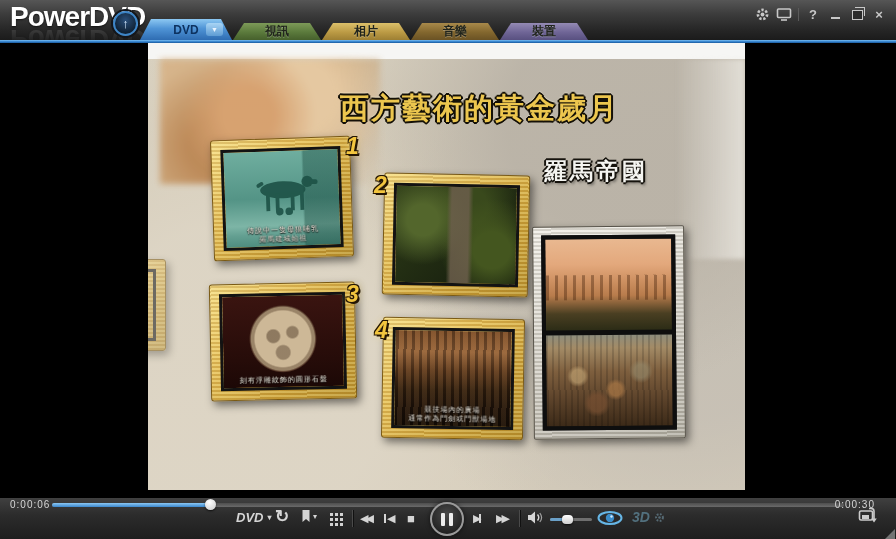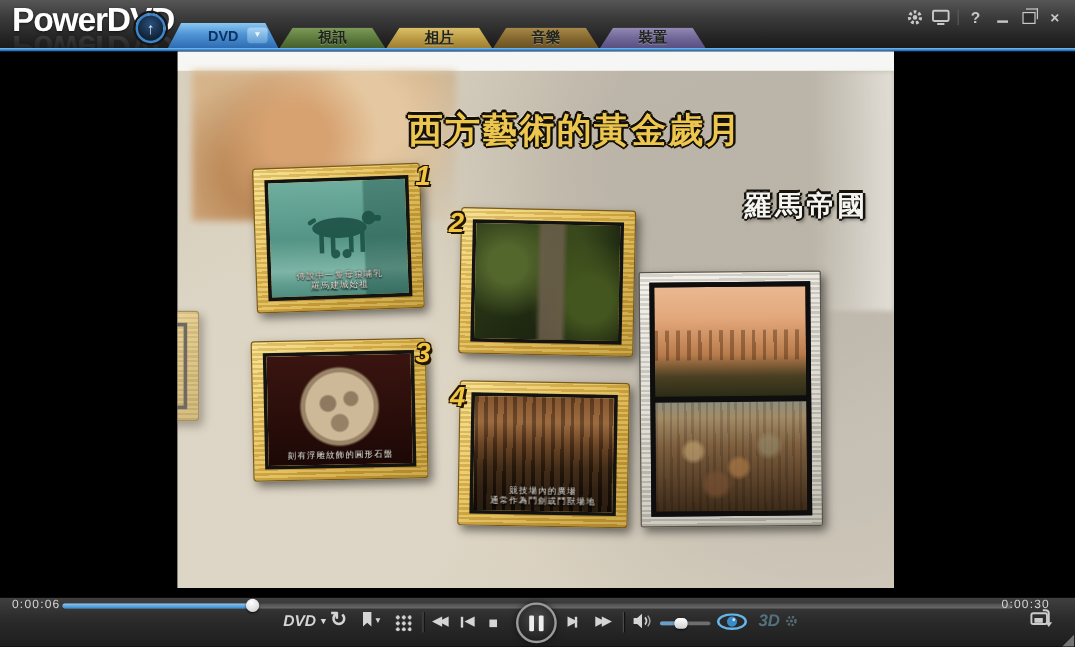--- a/index.html
+++ b/index.html
@@ -25,21 +25,21 @@
        clip-path:polygon(11px 0,calc(100% - 11px) 0,100% 100%,0 100%);
        display:flex;align-items:center;justify-content:center;
        font-size:12px;font-weight:bold;color:#20241c;
        text-shadow:0 1px 0 rgba(255,255,255,.25);}
   .tab-dvd{width:92px;height:21px;background:linear-gradient(180deg,#8cc8f2 0%,#4f94d6 45%,#2e6cb2 100%);
            color:#0d3260;text-shadow:none;}
   .tab-chevron{position:absolute;right:9px;top:4px;width:17px;height:13px;border-radius:3px;
                background:linear-gradient(180deg,#a8d4f4,#5e9cd4);color:#eaf4ff;font-size:7px;
                line-height:13px;text-align:center;}
   .tab-video{background:linear-gradient(180deg,#7d9a58 0%,#5b7a3c 55%,#46602c 100%);font-family:Liberation Serif, serif;}
-  .tab-photo{background:linear-gradient(180deg,#dcc06a 0%,#bb9a44 55%,#9d7f33 100%);text-decoration:underline;}
+  .tab-photo{background:linear-gradient(180deg,#dcc06a 0%,#bb9a44 55%,#9d7f33 100%);}
   .tab-music{background:linear-gradient(180deg,#a8894a 0%,#83672e 55%,#6a5224 100%);}
   .tab-device{background:linear-gradient(180deg,#948ab4 0%,#6f6596 55%,#585080 100%);}
 
   
   .win-icons{position:absolute;right:6px;top:5px;display:flex;align-items:center;height:18px;}
   .wicon{display:flex;align-items:center;justify-content:center;width:22px;height:18px;
          color:#c8c8c8;font-size:13px;font-weight:bold;cursor:default;}
   .wi-sep{width:1px;height:13px;background:#5a5a5a;margin:0 3px;}
   .min-bar{width:9px;height:2px;background:#c8c8c8;margin-top:7px;}
   .restore-box{position:relative;width:9px;height:8px;border:1px solid #c8c8c8;background:#2c2c2c;margin-top:2px;}
@@ -66,21 +66,21 @@
       linear-gradient(120deg,#d8b183,#c6a275 60%,rgba(207,198,178,0));
     filter:blur(3px);opacity:.85;}
   .marble-col{position:absolute;right:0;top:16px;width:70px;height:200px;
     background:linear-gradient(90deg,rgba(255,255,255,0),rgba(240,238,232,.7));filter:blur(2px);}
 
   .menu-title{position:absolute;left:192px;top:46px;width:320px;font-size:29px;font-weight:bold;
     letter-spacing:2px;color:#ecc64e;
     text-shadow:-2px 0 #141007,2px 0 #141007,0 -2px #141007,0 2px #141007,
                 -1px -1px #141007,1px 1px #141007,1px -1px #141007,-1px 1px #141007,
                 0 -3px 1px rgba(255,255,230,.35);}
-  .menu-subtitle{position:absolute;left:396px;top:112px;width:180px;text-align:right;
+  .menu-subtitle{position:absolute;left:396px;top:112px;width:180px;text-align:left;
     font-size:23px;font-weight:bold;line-height:32px;letter-spacing:3px;color:#f4f4f0;
     text-shadow:-2px 0 #16130d,2px 0 #16130d,0 -2px #16130d,0 2px #16130d,
                 -1px -1px #16130d,1px 1px #16130d,2px 3px 3px rgba(0,0,0,.45);}
   .distributor{position:absolute;left:50px;top:358px;font-size:17px;font-weight:bold;
     letter-spacing:1px;color:#f6f6f2;
     text-shadow:-2px 0 #111,2px 0 #111,0 -2px #111,0 2px #111,-1px -1px #111,1px 1px #111;}
 
   
   .chapter{position:absolute;box-sizing:border-box;padding:9px;border:1px solid #7a5a14;border-radius:3px;
     background:

